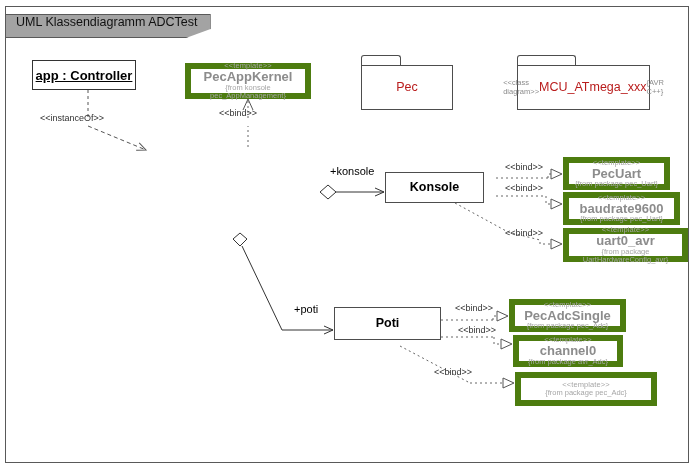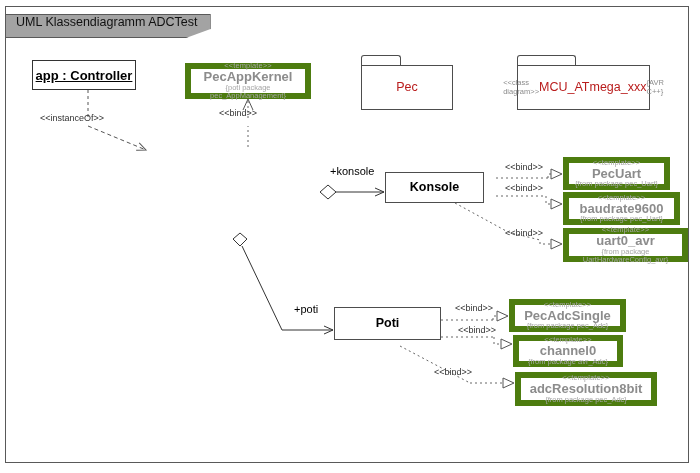--- a/index.html
+++ b/index.html
@@ -164,21 +164,21 @@
   <div class="lbl small" style="left:458px;top:325px;">&lt;&lt;bind&gt;&gt;</div>
   <div class="lbl small" style="left:434px;top:367px;">&lt;&lt;bind&gt;&gt;</div>
 
   <div class="box objbox" style="left:32px;top:60px;width:104px;height:30px;">
     <span class="name">app : Controller</span>
   </div>
 
   <div class="box tpl" style="left:185px;top:63px;width:126px;height:36px;">
     <span class="stereo">&lt;&lt;template&gt;&gt;</span>
     <span class="name">PecAppKernel</span>
-    <span class="pkg">{poti package pec_AppManagement}</span>
+    <span class="pkg">{from konsole pec_AppManagement}</span>
   </div>
 
   <div class="pkgbox" style="left:361px;top:55px;width:92px;height:55px;">
     <div class="tabtop"></div>
     <div class="body">
       <span class="name">Pec</span>
     </div>
   </div>
 
   <div class="pkgbox" style="left:517px;top:55px;width:133px;height:55px;">
@@ -224,17 +224,16 @@
   </div>
 
   <div class="box tpl" style="left:513px;top:335px;width:110px;height:32px;">
     <span class="stereo">&lt;&lt;template&gt;&gt;</span>
     <span class="name">channel0</span>
     <span class="pkg">{from package avr_Adc}</span>
   </div>
 
   <div class="box tpl" style="left:515px;top:372px;width:142px;height:34px;">
     <span class="stereo">&lt;&lt;template&gt;&gt;</span>
-    <span class="name">adcResolution8bit</span>
     <span class="pkg">{from package pec_Adc}</span>
   </div>
 
 </div>
 
 </body></html>

